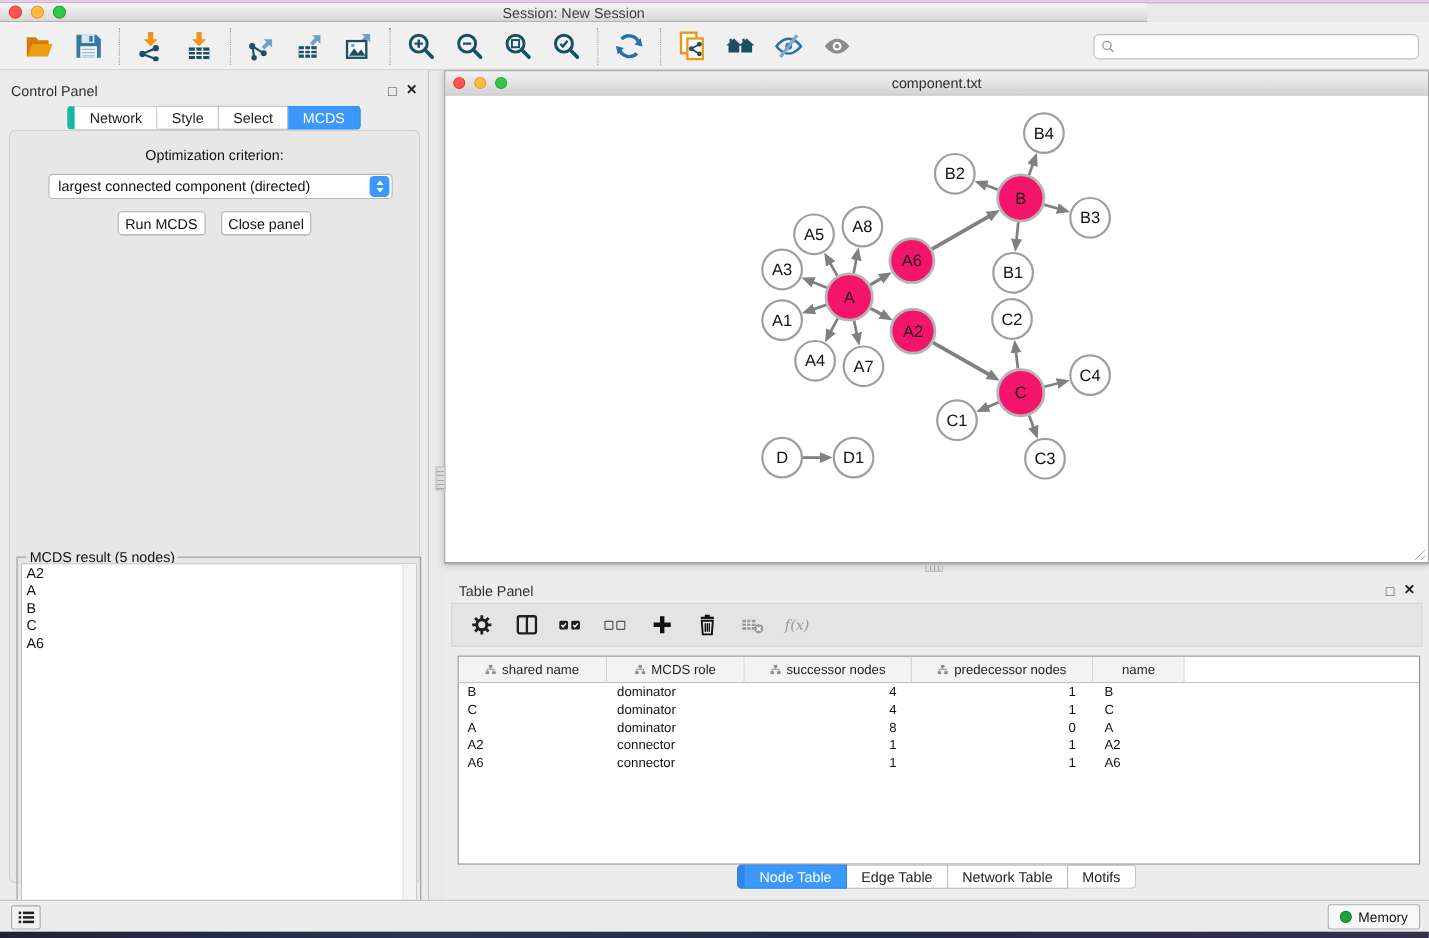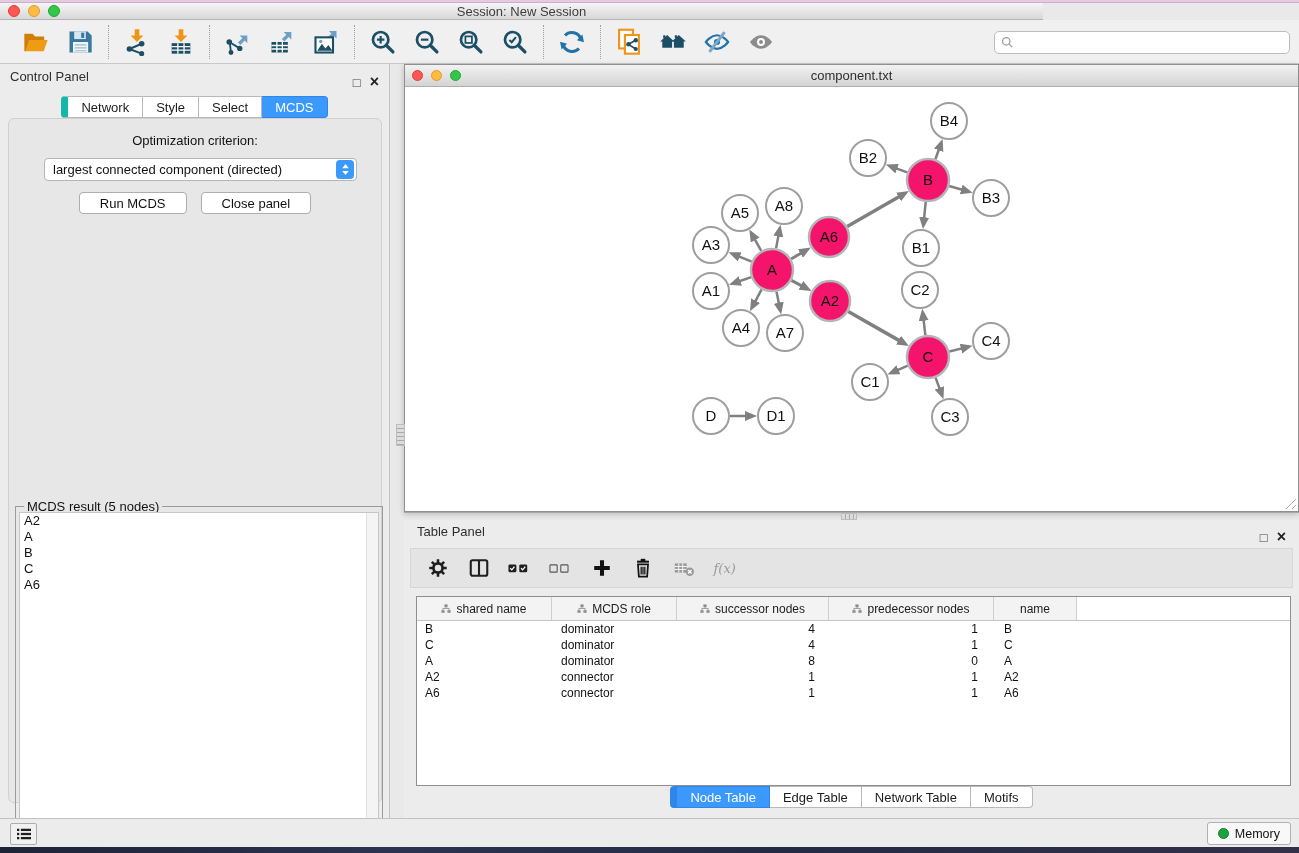--- a/index.html
+++ b/index.html
@@ -27,42 +27,42 @@
   button.tb { width:36px; height:34px; background:transparent; border:none; display:flex;
     align-items:center; justify-content:center; cursor:default; }
   button.tb svg { width:28px; height:28px; }
   #search-field { position:absolute; right:9px; top:31px; width:296px; height:23px; background:#fff;
     border:1px solid #bdbdbd; border-radius:5px; display:flex; align-items:center; padding:0 6px; }
   #search-field svg { width:13px; height:13px; margin-right:4px; flex:none; }
   #search-field input { border:none; outline:none; width:100%; font-size:12px; background:transparent; }
 
   
   #control-panel { left:0; top:64px; width:390px; height:754px; background:#ececec; border-right:1px solid #c2c2c2; }
-  .panel-head { height:26px; display:flex; padding:0 10px;gap:28px; }
+  .panel-head { height:26px; display:flex; align-items:center; padding:0 10px;gap:28px; }
   .panel-head .ph-title { font-size:13px; color:#2e2e2e; flex:1; }
   .ph-icons { display:flex; gap:9px; align-items:center; }
   .ph-float { font-size:13px; color:#444; line-height:1; }
   .ph-close { font-size:16px; font-weight:bold; color:#222; line-height:1; }
   #cp-tabs { position:absolute; left:0; top:32px; width:100%; display:flex; justify-content:center; }
   .seg { display:flex; }
   .seg .seg-btn { height:22px; padding:0 13px; font-size:13px; background:#fff; color:#1c1c1c;
     border:1px solid #b9b9b9; border-left:none; display:flex; align-items:center; cursor:default; }
   .seg .seg-btn:first-child { border-left:7px solid #14b8a6; border-radius:4px 0 0 4px; }
   .seg .seg-btn:last-child { border-radius:0 4px 4px 0; }
   .seg .seg-btn.active { background:#3b99fc; border-color:#2f86e8; color:#fff; }
   #cp-card { left:8px; top:54px; width:374px; height:685px; background:#e7e7e7;
     border:1px solid #d0d0d0; border-radius:6px; }
   #opt-label { position:absolute; left:0; top:14px; width:100%; text-align:center; font-size:13px; color:#111; }
   #opt-select { position:absolute; left:35px; top:39px; width:313px; height:23px; background:#fff;
     border:1px solid #b6b6b6; border-radius:4px; display:flex; align-items:center; }
   #opt-select .dd-text { flex:1; font-size:13px; color:#111; padding-left:8px; white-space:nowrap; overflow:hidden; }
   #opt-select .dd-stepper { width:18px; height:19px; margin-right:2px; background:#3b99fc; border-radius:4px;
     display:flex; align-items:center; justify-content:center; }
   #cp-buttons { position:absolute; left:0; top:73px; width:100%; display:flex; justify-content:center; gap:14px; }
-  .cp-btn { height:22px; padding:0 20px; font-size:13px; color:#111; background:#fff;
+  .cp-btn { height:22px; padding:0 6px; font-size:13px; color:#111; background:#fff;
     border:1px solid #aeaeae; border-radius:4px; cursor:default;text-align:center; }
   
   #result-group { position:absolute; left:6px; top:387px; width:368px; height:345px; border:1px solid #9b9b9b; }
   #result-title { position:absolute; left:8px; top:-8px; background:#e7e7e7; padding:0 3px; font-size:13px; color:#111; }
   #result-list { position:absolute; left:3px; top:5px; right:3px; bottom:3px; background:#fff;
     border:1px solid #c6c6c6; font-size:13px; color:#111; overflow:hidden; }
   #result-list .ritem { padding:0 4px; height:16px; line-height:16px; }
   #result-scroll { position:absolute; right:0; top:0; bottom:0; width:12px; background:#f4f4f4; border-left:1px solid #e2e2e2; }
 
   

